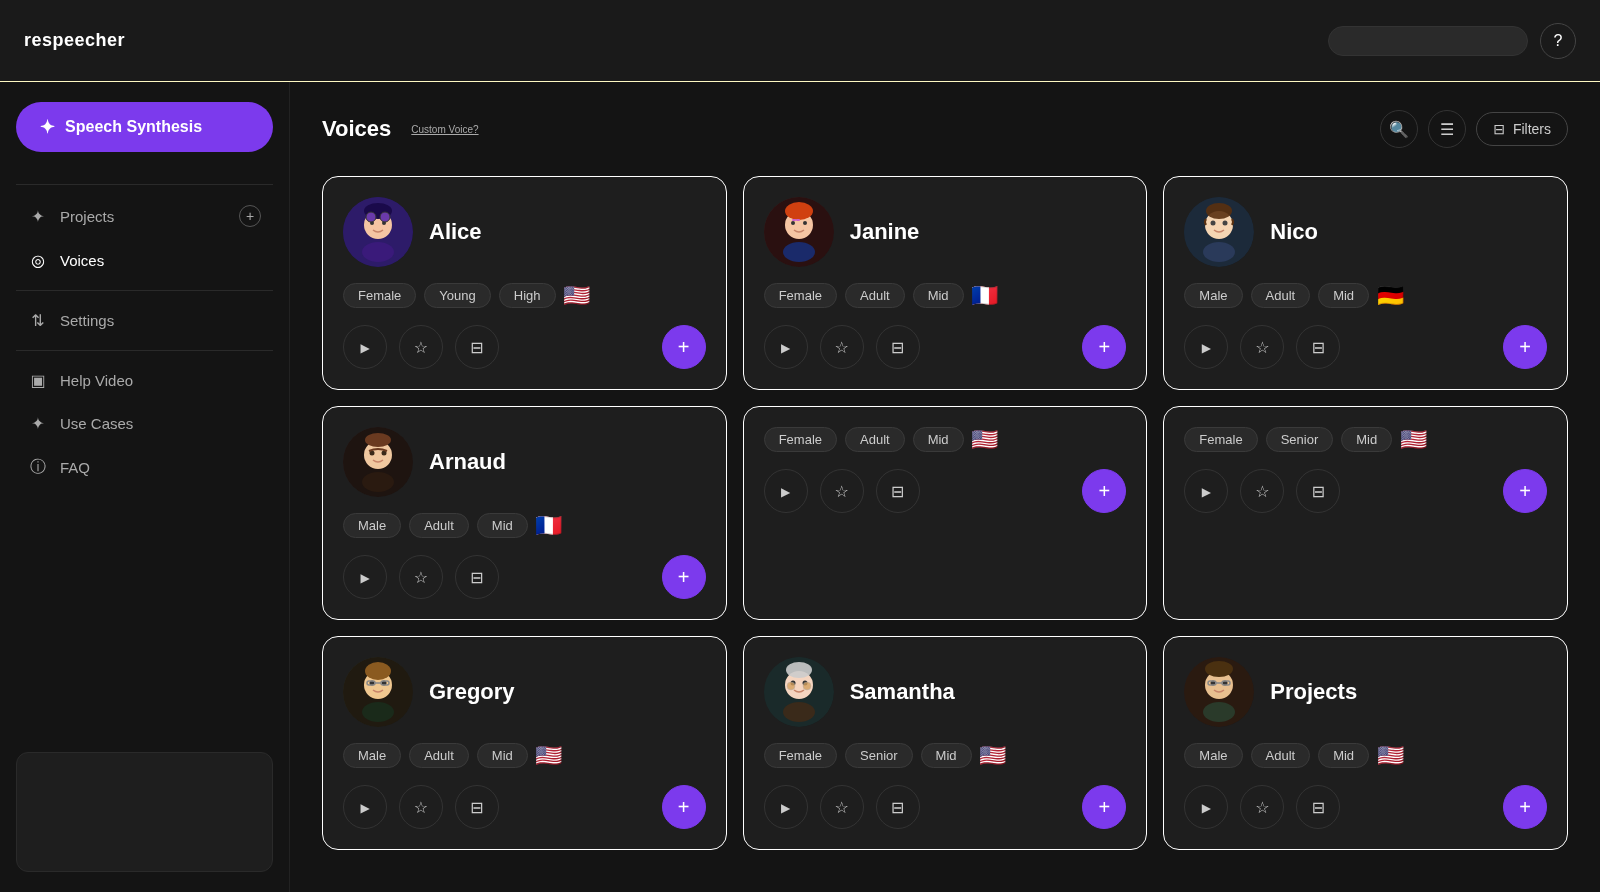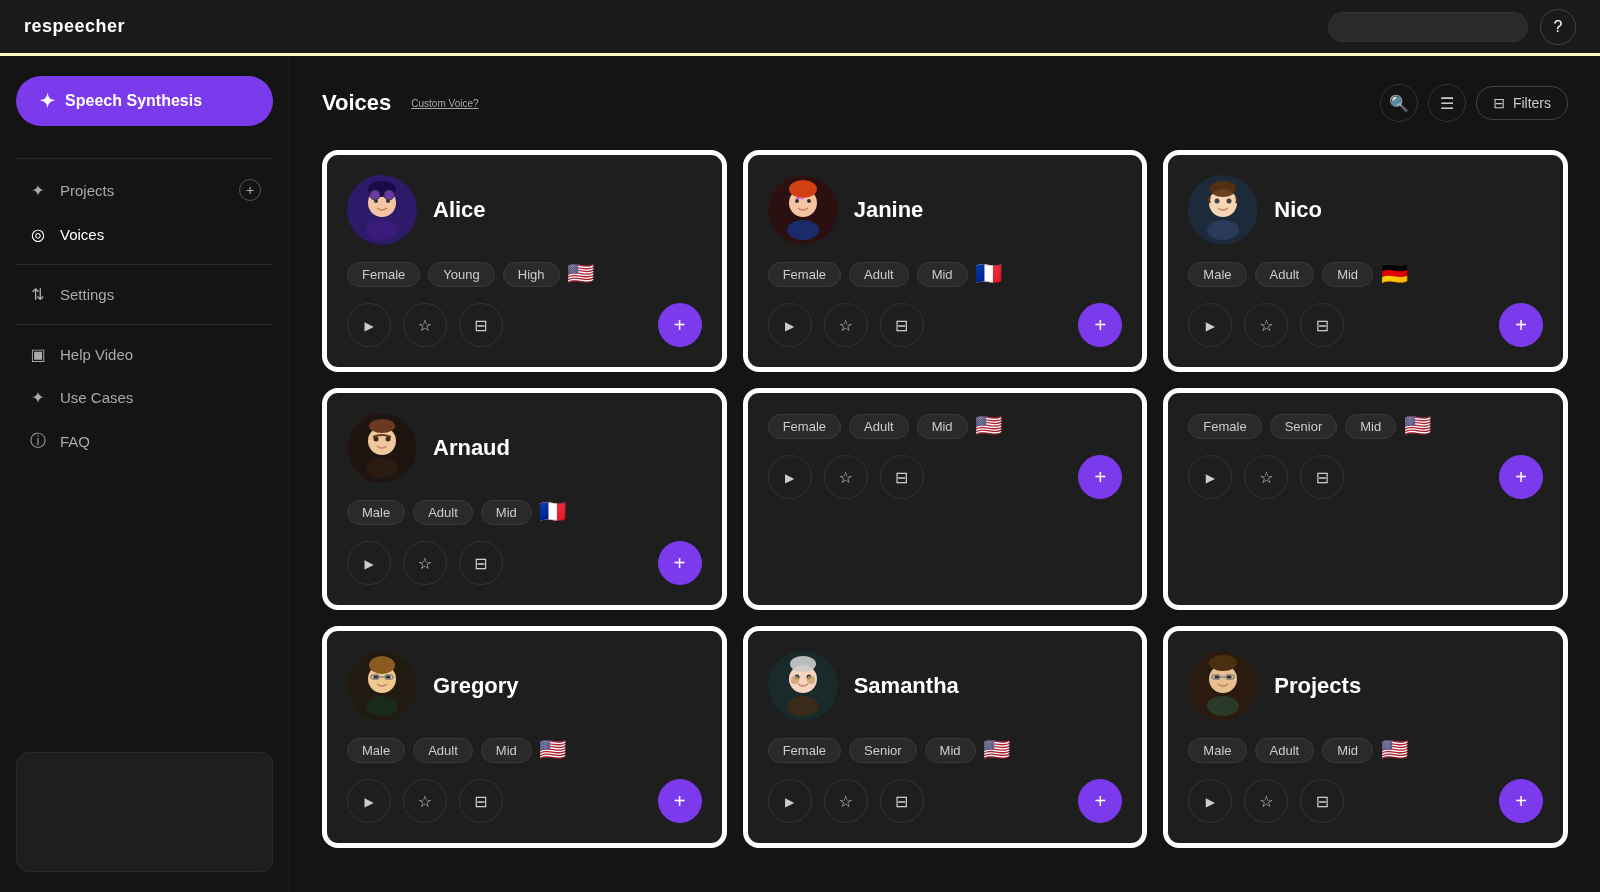--- a/index.html
+++ b/index.html
@@ -10,26 +10,26 @@
       width: 1600px;
       height: 892px;
       overflow: hidden;
       display: flex;
       flex-direction: column;
     }
 
     
     .topbar {
       background: #1a1a1a;
-      height: 56px;
+      height: 82px;
       display: flex;
       align-items: center;
       justify-content: space-between;
       padding: 0 24px;
-      border-bottom: 3px solid #fef9c3;
+      border-bottom: 1px solid #fef9c3;
       flex-shrink: 0;
     }
     .logo {
       font-size: 18px;
       font-weight: 600;
       color: #fff;
       letter-spacing: 0.5px;
     }
     .topbar-right {
       display: flex;
@@ -212,21 +212,21 @@
     
     .voices-grid {
       display: grid;
       grid-template-columns: repeat(3, 1fr);
       gap: 16px;
     }
     .voice-card {
       background: #1e1e1e;
       border-radius: 16px;
       padding: 20px;
-      border: 5px solid #ffffff;
+      border: 1px solid #ffffff;
     }
     .voice-card-header {
       display: flex;
       align-items: center;
       gap: 16px;
       margin-bottom: 16px;
     }
     .voice-avatar {
       width: 70px;
       height: 70px;
@@ -239,21 +239,21 @@
       overflow: hidden;
       flex-shrink: 0;
     }
     .voice-name {
       font-size: 22px;
       font-weight: 600;
       color: #fff;
     }
     .voice-tags {
       display: flex;
-      align-items: center;
+      align-items: flex-start;
       gap: 8px;
       flex-wrap: wrap;
       margin-bottom: 16px;
     }
     .tag {
       background: #2a2a2a;
       border-radius: 20px;
       padding: 4px 14px;
       font-size: 13px;
       color: #ccc;

